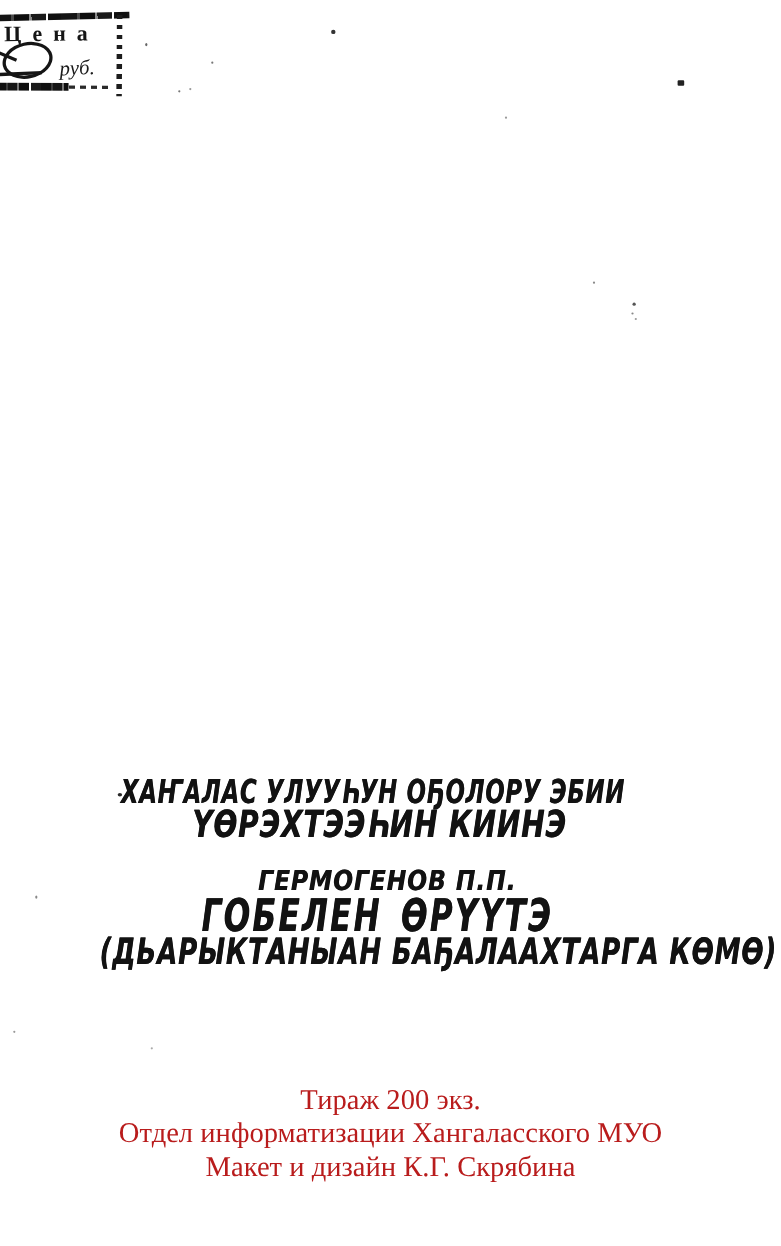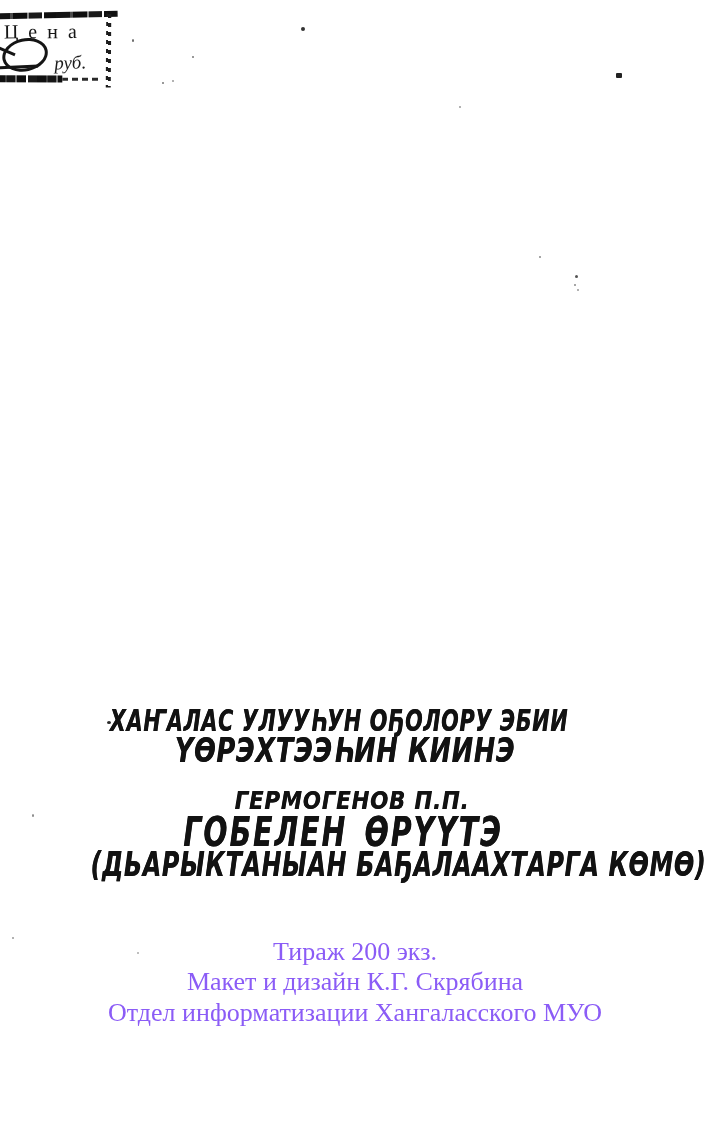--- a/index.html
+++ b/index.html
@@ -20,21 +20,21 @@
   }
   .stamp-bottom{
     position:absolute;left:0;top:67px;width:66px;height:7px;transform:rotate(0.9deg);
     background:repeating-linear-gradient(90deg,#101010 0 9px,#3d3d3d 9px 11px,#161616 11px 19px,#777 19px 21px,#0e0e0e 21px 30px,#fff 30px 32px,#1a1a1a 32px 41px);
   }
   .stamp-bottom-dashes{
     position:absolute;left:66px;top:70px;width:36px;height:3px;transform:rotate(0.8deg);
     background:repeating-linear-gradient(90deg,#2a2a2a 0 6px,transparent 6px 10px);
   }
   .stamp-label{
-    position:absolute;left:8px;top:12px;font-size:20px;font-weight:normal;
+    position:absolute;left:8px;top:12px;font-size:20px;font-weight:bold;
     letter-spacing:10px;color:#151515;white-space:nowrap;
   }
   .stamp-currency{
     position:absolute;left:58px;top:44px;font-size:19px;font-style:italic;
     color:#1b1b1b;transform:rotate(-2deg);white-space:nowrap;
   }
   .scribble-oval{
     position:absolute;left:6px;top:30px;width:40px;height:27px;
     border:3.5px solid #151515;border-radius:50%;transform:rotate(-12deg);
   }
@@ -70,22 +70,22 @@
     color:#121212;text-shadow:0.4px 0 0 #121212;
   }
   .org1{top:703px;font-size:30px;letter-spacing:1px;transform:translateX(-16px) scaleX(0.69);}
   .org2{top:730px;font-size:34px;letter-spacing:1px;transform:translateX(-10px) scaleX(0.75);}
   .author{top:786px;font-size:25px;letter-spacing:1px;transform:translateX(-3px) scaleX(0.85);}
   .booktitle{top:808px;font-size:41px;letter-spacing:3px;word-spacing:8px;transform:translateX(-12px) scaleX(0.69);}
   .subtitle{top:845px;font-size:33px;letter-spacing:1px;transform:translateX(-9px) scaleX(0.72);}
 
   
   .colophon{
-    position:absolute;left:0;top:937px;width:710px;text-align:center;
-    font-size:26px;line-height:30.3px;color:#8b5cf6;
+    position:absolute;left:0;top:985px;width:710px;text-align:center;
+    font-size:26px;line-height:30.3px;color:#b91c1c;
   }
   .colophon div{white-space:nowrap;}
 </style>
 </head>
 <body>
 
 <div class="page">
 
   <div class="stamp">
     <div class="stamp-top"></div>
@@ -116,17 +116,17 @@
   <div class="speck s15"></div>
 
   <div class="disp org1">ХАҤАЛАС УЛУУҺУН ОҔОЛОРУ ЭБИИ</div>
   <div class="disp org2">ҮӨРЭХТЭЭҺИН КИИНЭ</div>
   <div class="disp author">ГЕРМОГЕНОВ П.П.</div>
   <div class="disp booktitle">ГОБЕЛЕН ӨРҮҮТЭ</div>
   <div class="disp subtitle">(ДЬАРЫКТАНЫАН БАҔАЛААХТАРГА КӨМӨ)</div>
 
   <div class="colophon">
     <div>Тираж 200 экз.</div>
+    <div>Отдел информатизации Хангаласского МУО</div>
     <div>Макет и дизайн К.Г. Скрябина</div>
-    <div>Отдел информатизации Хангаласского МУО</div>
   </div>
 
 </div>
 
 </body></html>

